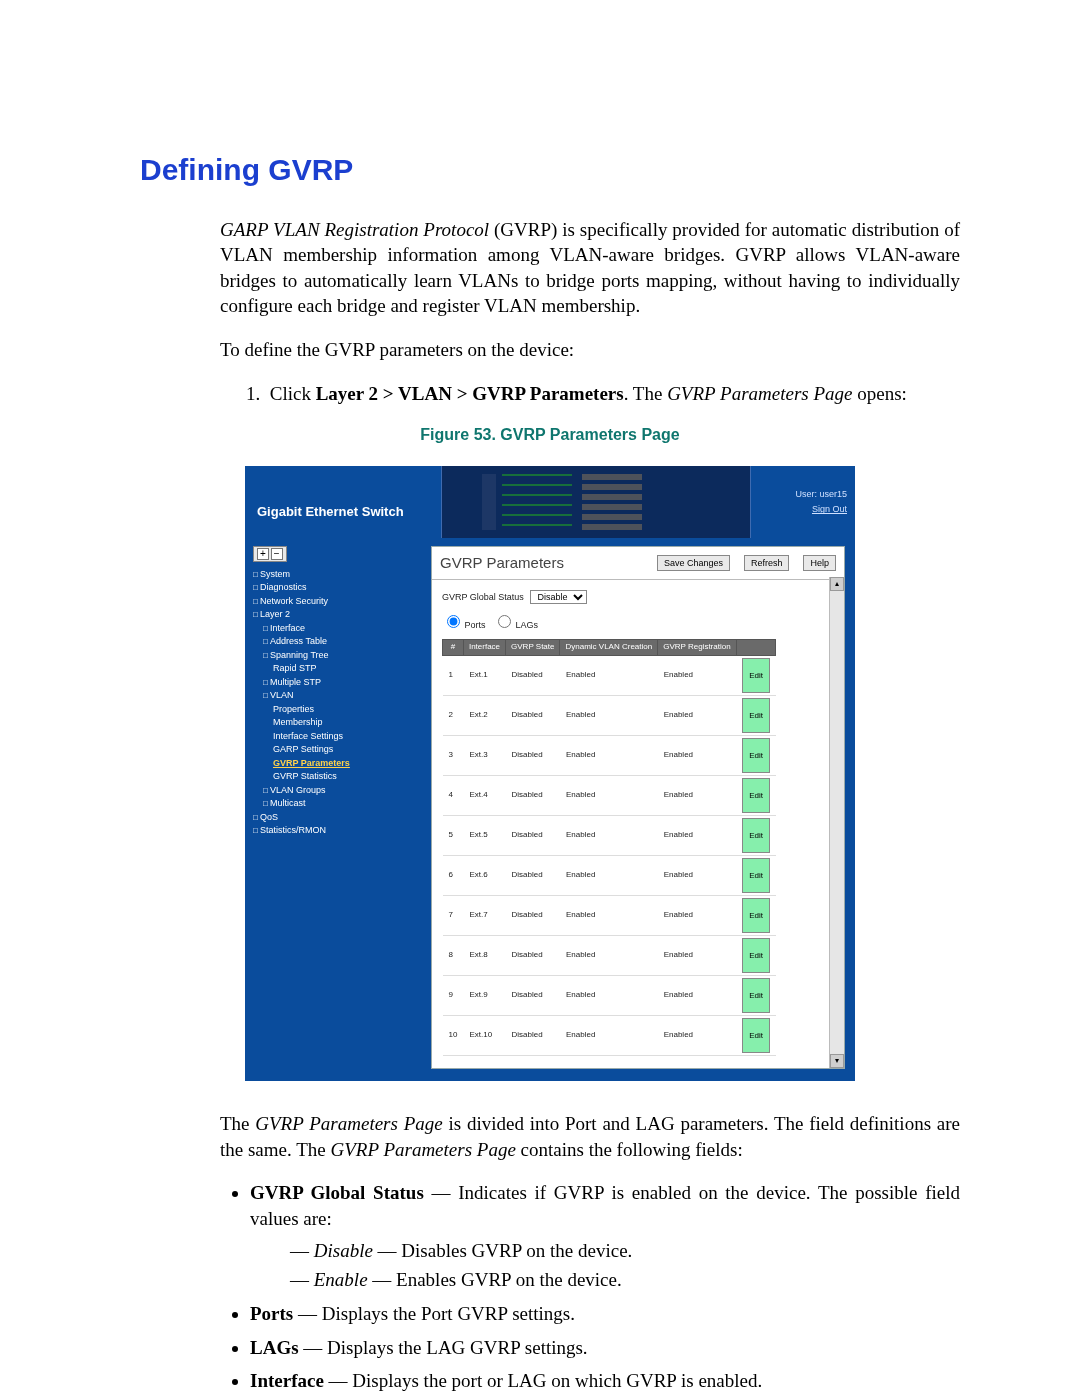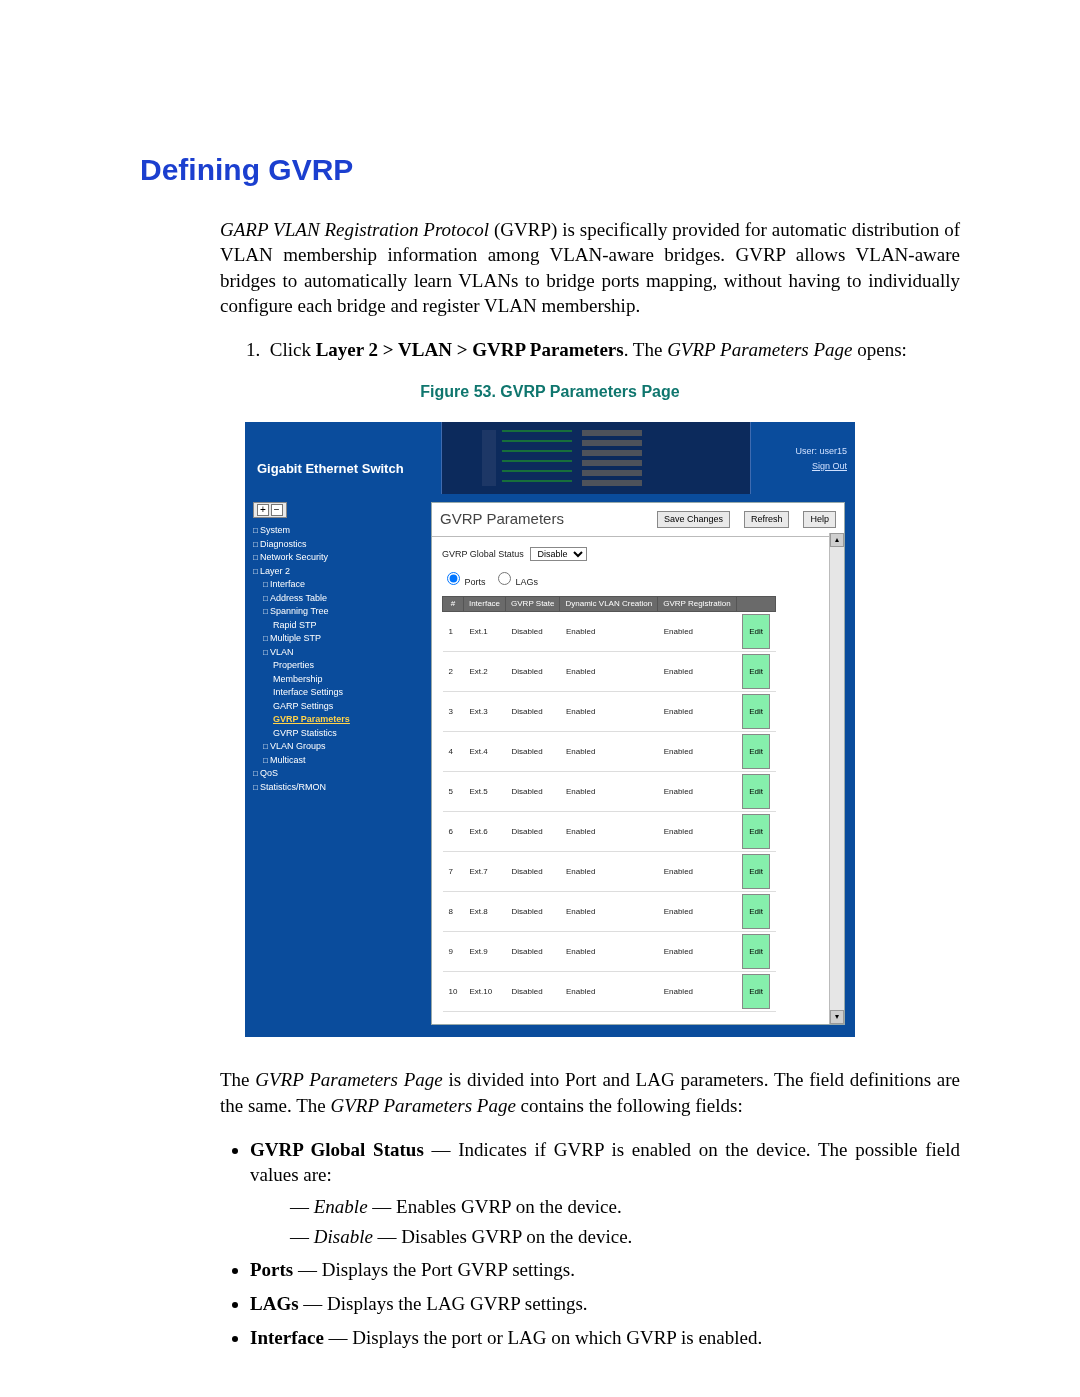--- a/index.html
+++ b/index.html
@@ -245,20 +245,21 @@
 <body>
 
 <div class="page">
 
   <h2 class="section-heading">Defining GVRP</h2>
 
   <p class="intro indent1">
     <span class="ital">GARP VLAN Registration Protocol</span><span> (GVRP) is specifically provided for automatic distribution of VLAN membership information among VLAN-aware bridges. GVRP allows VLAN-aware bridges to automatically learn VLANs to bridge ports mapping, without having to individually configure each bridge and register VLAN membership.</span>
   </p>
 
+  <p class="body-text indent1">To define the GVRP parameters on the device:</p>
 
   <p class="step-list">
     <span>1.</span>&nbsp;
     <span>Click </span><span class="bold">Layer 2 &gt; VLAN &gt; GVRP Parameters</span><span>. The </span><span class="ital">GVRP Parameters Page</span><span> opens:</span>
   </p>
 
   <p class="figure-caption">Figure 53. GVRP Parameters Page</p>
 
   <div class="screenshot">
     <div class="ss-top">
@@ -425,22 +426,22 @@
   </div>
 
   <p class="body-text after-shot">
     <span>The </span><span class="ital">GVRP Parameters Page</span><span> is divided into Port and LAG parameters. The field definitions are the same. The </span><span class="ital">GVRP Parameters Page</span><span> contains the following fields:</span>
   </p>
 
   <ul class="field-list">
     <li>
       <span class="bold">GVRP Global Status</span><span> — Indicates if GVRP is enabled on the device. The possible field values are:</span>
       <ul class="sublist">
+        <li><span class="ital">Disable</span><span> — Disables GVRP on the device.</span></li>
         <li><span class="ital">Enable</span><span> — Enables GVRP on the device.</span></li>
-        <li><span class="ital">Disable</span><span> — Disables GVRP on the device.</span></li>
       </ul>
     </li>
     <li>
       <span class="bold">Ports</span><span> — Displays the Port GVRP settings.</span>
     </li>
     <li>
       <span class="bold">LAGs</span><span> — Displays the LAG GVRP settings.</span>
     </li>
     <li>
       <span class="bold">Interface</span><span> — Displays the port or LAG on which GVRP is enabled.</span>

